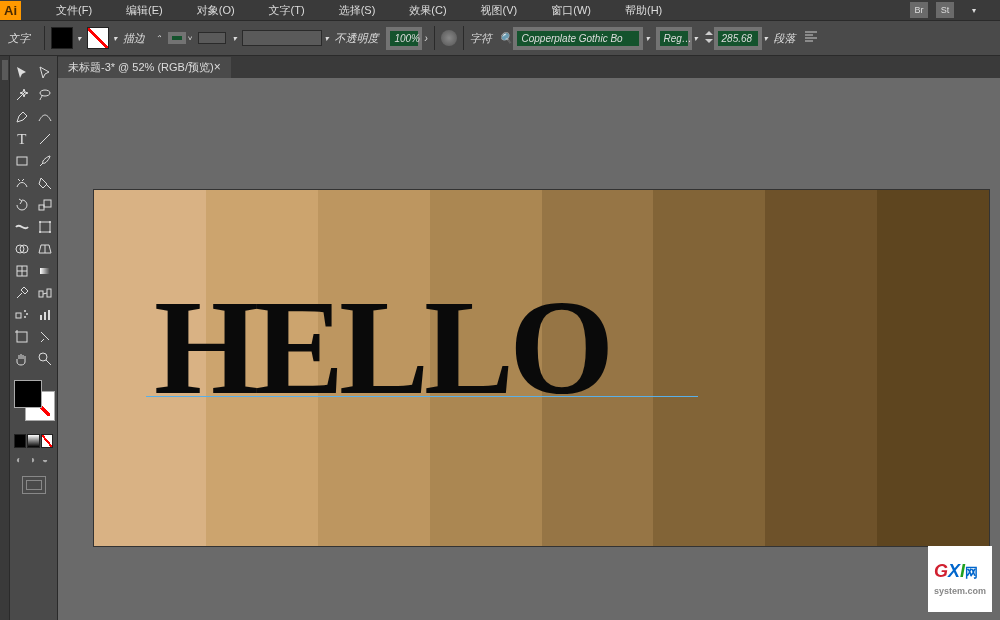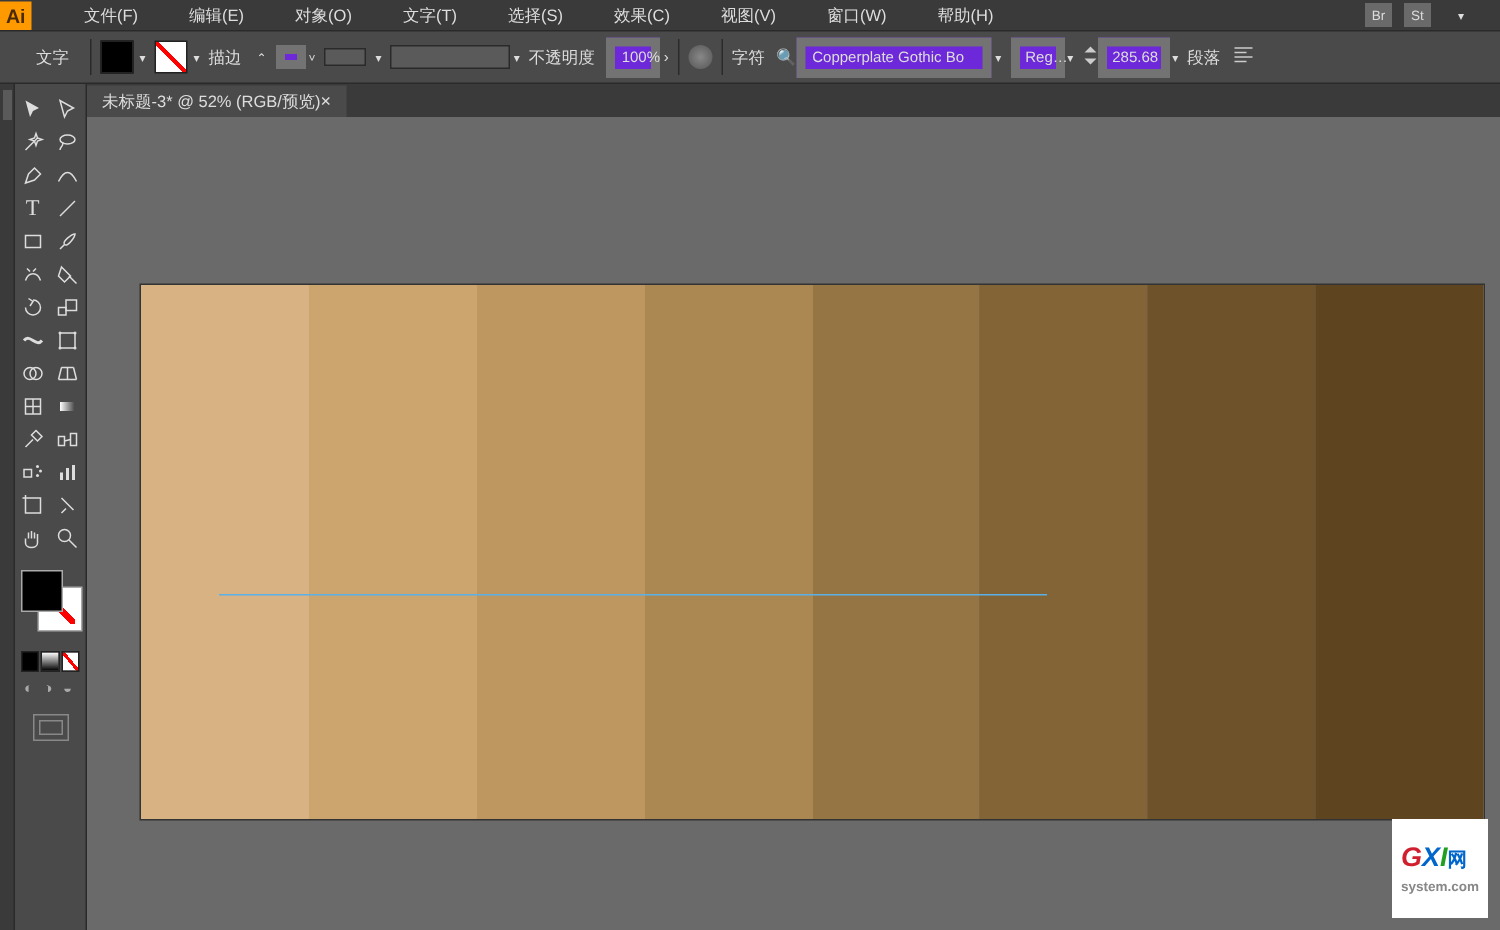--- a/index.html
+++ b/index.html
@@ -3,27 +3,27 @@
 <meta charset="utf-8">
 <style>
 * { margin: 0; padding: 0; box-sizing: border-box; }
 body { font-family: "Microsoft YaHei", sans-serif; background: #4a4a4a; width: 1000px; height: 620px; overflow: hidden; position: relative; }
 .menubar { background: #3a3a3a; height: 20px; display: flex; align-items: center; font-size: 11px; color: #ddd; }
 .ai-logo { background: #ff9900; color: #4a2a00; font-weight: bold; padding: 2px 4px; margin-right: 8px; font-size: 13px; }
 .menu-item { padding: 0 7px; cursor: pointer; margin-left: 20px; }
 .menu-icons { margin-left: auto; display: flex; gap: 8px; padding-right: 10px; align-items: center; }
 .menu-icons > * { display: inline-flex; align-items: center; justify-content: center; }
 .icon-box { width: 18px; height: 16px; background: #6a6a6a; display: inline-flex; align-items: center; justify-content: center; font-size: 9px; color: #ddd; }
-.controlbar { background: #4a4a4a; height: 36px; display: flex; align-items: center; padding: 0 24px; font-size: 11px; color: #ddd; border-top: 1px solid #2a2a2a; border-bottom: 1px solid #2a2a2a; }
+.controlbar { background: #4a4a4a; height: 36px; display: flex; align-items: center; padding: 0 8px; font-size: 11px; color: #ddd; border-top: 1px solid #2a2a2a; border-bottom: 1px solid #2a2a2a; font-style: italic; }
 .cb-label { margin-right: 8px; }
 .swatch { width: 22px; height: 22px; border: 1px solid #222; display: inline-block; margin-right: 2px; }
 .swatch-black { background: #000; }
 .swatch-none { background: linear-gradient(to top right, #fff 0%, #fff 45%, red 45%, red 55%, #fff 55%, #fff 100%); }
 .dropdown-arrow { font-size: 8px; margin: 0 6px 0 2px; }
-.cb-field { background: #6d28d9; border: 6px solid #737373; padding: 2px 4px; color: #ddd; font-size: 10px; }
+.cb-field { background: #14532d; border: 4px solid #737373; padding: 2px 4px; color: #ddd; font-size: 10px; }
 .cb-sep { width: 1px; height: 24px; background: #2a2a2a; margin: 0 6px; }
 .stroke-box { width: 28px; height: 12px; background: #5a5a5a; border: 1px solid #2a2a2a; margin-right: 4px; }
 .preview-box { width: 80px; height: 16px; background: #5a5a5a; border: 1px solid #2a2a2a; }
 .globe { width: 16px; height: 16px; border-radius: 50%; background: radial-gradient(#888, #555); }
 .workspace { display: flex; height: calc(100% - 56px); }
 .toolstrip { width: 10px; background: #3a3a3a; border-right: 1px solid #2a2a2a; display: flex; flex-direction: column; align-items: center; padding-top: 4px; }
 .toolstrip-tab { width: 6px; height: 20px; background: #5a5a5a; }
 .tools { width: 48px; background: #4a4a4a; border-right: 1px solid #2a2a2a; display: flex; flex-direction: column; padding-top: 6px; }
 .tool-row { display: flex; height: 22px; }
 .tool { width: 24px; height: 22px; display: flex; align-items: center; justify-content: center; color: #ddd; font-size: 14px; cursor: pointer; position: relative; }
@@ -349,20 +349,21 @@
     <div class="canvas-wrap">
       <div class="artboard">
         <div class="band b1"></div>
         <div class="band b2"></div>
         <div class="band b3"></div>
         <div class="band b4"></div>
         <div class="band b5"></div>
         <div class="band b6"></div>
         <div class="band b7"></div>
         <div class="band b8"></div>
+        <div class="hello">HELLO</div>
         <div class="hello-underline"></div>
       </div>
     </div>
   </div>
 </div>
 
 <div class="watermark">
   <span class="g">G</span><span class="x">X</span><span class="i">I</span><span>网</span><br><span class="sfx">system.com</span>
 </div>
 

